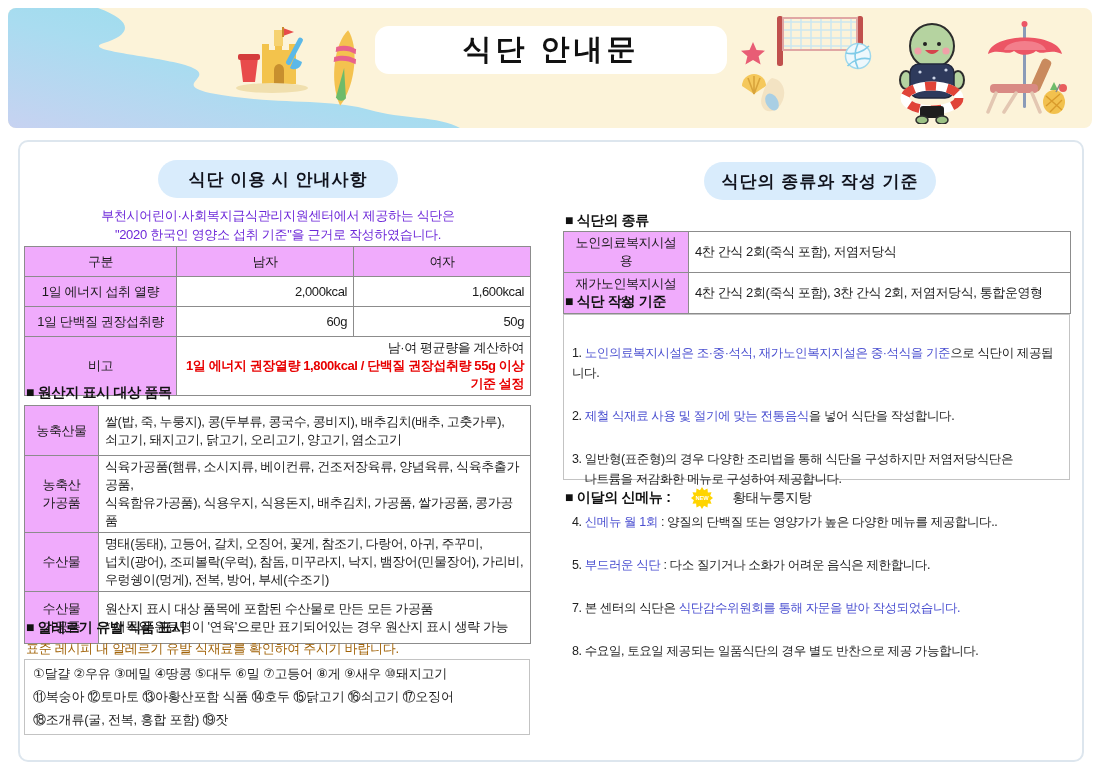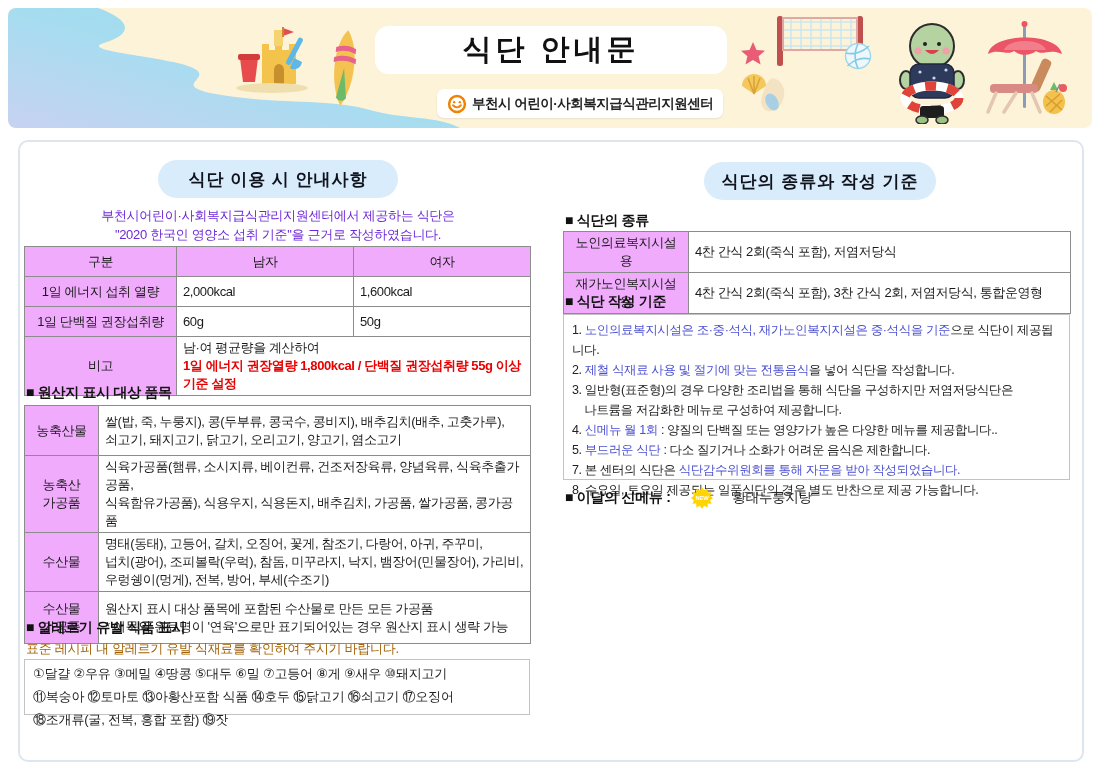--- a/index.html
+++ b/index.html
@@ -23,28 +23,28 @@
         justify-content:center;font-size:17px;font-weight:bold;color:#10121c;letter-spacing:1px;}
   .sec-h{position:absolute;font-size:14px;font-weight:bold;color:#111;letter-spacing:-0.3px;}
   .intro{position:absolute;left:0;top:64px;width:516px;text-align:center;font-size:13px;
          line-height:19px;color:#6d28d9;letter-spacing:-0.3px;}
   table{border-collapse:collapse;}
   table.grid{position:absolute;table-layout:fixed;}
   table.grid th,table.grid td{border:1px solid #8c8c8c;font-size:13px;letter-spacing:-0.4px;
          font-weight:normal;padding:2px 6px;}
   .cyan{background:#f0abfc;text-align:center;}
   .bold{font-weight:bold;}
-  .center{text-align:left;}
+  .center{text-align:right;}
   .pre{white-space:pre-line;}
   .txt-red{color:#e80000;font-weight:bold;}
   .txt-blue{color:#4a4fd0;}
   .thinbox{position:absolute;border:1px solid #c3c3c3;background:#fff;}
   .allergy-sub{position:absolute;font-size:13px;color:#a16207;letter-spacing:-0.3px;}
   .allergy-line{font-size:13px;line-height:23px;letter-spacing:-0.2px;color:#222;}
-  .std-item{font-size:12.5px;line-height:20px;letter-spacing:-0.4px;color:#222;white-space:pre-wrap;}
+  .std-item{font-size:12.5px;line-height:20px;letter-spacing:-0.4px;color:#222;white-space:pre-wrap;margin-top:23px;}
   .new-menu{position:absolute;display:flex;align-items:center;gap:20px;}
   .new-menu .lbl{font-size:14px;font-weight:bold;color:#111;letter-spacing:-0.3px;}
   .new-menu .val{font-size:13.5px;color:#222;letter-spacing:-0.3px;}
 </style>
 </head>
 <body>
 
 <div class="page">
 
   <div class="banner">
@@ -81,29 +81,20 @@
         <path d="M12,20 C19,17 25,17 32,20 L32,25 C25,22 19,22 12,25 Z" fill="#e8628c"></path>
         <path d="M11,30 C19,27 25,27 33,30 L33,35 C25,32 19,32 11,35 Z" fill="#e8628c"></path>
         <path d="M22,40 L27,70 C25,74 19,74 17,70 Z" fill="#6dbb6a"></path>
       </g>
     </svg>
 
     <div class="title-box">
       <span>식단 안내문</span>
     </div>
 
-    <div class="org-badge">
-      <svg width="20" height="20" viewBox="0 0 24 24">
-        <circle cx="12" cy="12" r="9.5" fill="#fff" stroke="#f08300" stroke-width="3"></circle>
-        <circle cx="8.6" cy="9.8" r="1.4" fill="#f08300"></circle>
-          <circle cx="15.4" cy="9.8" r="1.4" fill="#f08300"></circle>
-        <path d="M7.2,13.5 Q12,18.5 16.8,13.5" stroke="#f08300" stroke-width="2.2" fill="none" stroke-linecap="round"></path>
-      </svg>
-      <span>부천시 어린이·사회복지급식관리지원센터</span>
-    </div>
 
     <svg class="deco" style="left:720px;top:28px" width="70" height="84" viewBox="0 0 70 84">
       <path d="M25,6 l3.5,8 8.5,0.7 -6.4,5.6 2,8.3 -7.6,-4.5 -7.6,4.5 2,-8.3 -6.4,-5.6 8.5,-0.7 Z" fill="#e85d75"></path>
       <path d="M14,50 a12,12 0 0 1 24,0 l-12,8 Z" fill="#f5c85c"></path>
       <path d="M26,58 L20,42 M26,58 L26,40 M26,58 L32,42" stroke="#d9a43b" stroke-width="1.6"></path>
       <path d="M44,42 C58,44 60,62 50,72 C40,80 30,72 34,60 C37,50 40,44 44,42 Z" fill="#f3e3c3"></path>
       <ellipse cx="44" cy="66" rx="6" ry="9" transform="rotate(-30 44 66)" fill="#a9cfe4"></ellipse>
     </svg>
 
     <svg class="deco" style="left:767px;top:8px" width="90" height="50" viewBox="0 0 90 50">
@@ -236,21 +227,21 @@
 가공품</th>
         <td class="pre">원산지 표시 대상 품목에 포함된 수산물로 만든 모든 가공품
 * 어묵의 원료명이 '연육'으로만 표기되어있는 경우 원산지 표시 생략 가능</td>
       </tr>
     </tbody>
       </table>
 
     <div class="sec-h" style="left:6px;top:477px">■ 알레르기 유발 식품 표시</div>
     <div class="allergy-sub" style="left:6px;top:498px">표준 레시피 내 알레르기 유발 식재료를 확인하여 주시기 바랍니다.</div>
 
-    <div class="thinbox" style="left:4px;top:517px;width:506px;height:56px;padding:2px 8px;box-sizing:border-box">
+    <div class="thinbox" style="left:4px;top:517px;width:506px;height:76px;padding:2px 8px;box-sizing:border-box">
       <div class="allergy-line">①달걀 ②우유 ③메밀 ④땅콩 ⑤대두 ⑥밀 ⑦고등어 ⑧게 ⑨새우 ⑩돼지고기</div>
       <div class="allergy-line">⑪복숭아 ⑫토마토 ⑬아황산포함 식품 ⑭호두 ⑮닭고기 ⑯쇠고기 ⑰오징어</div>
       <div class="allergy-line">⑱조개류(굴, 전복, 홍합 포함) ⑲잣</div>
     </div>
 
     <div class="pill" style="left:684px;top:20px;width:232px;height:38px">
       <span>식단의 종류와 작성 기준</span>
     </div>
 
     <div class="sec-h" style="left:545px;top:70px">■ 식단의 종류</div>

